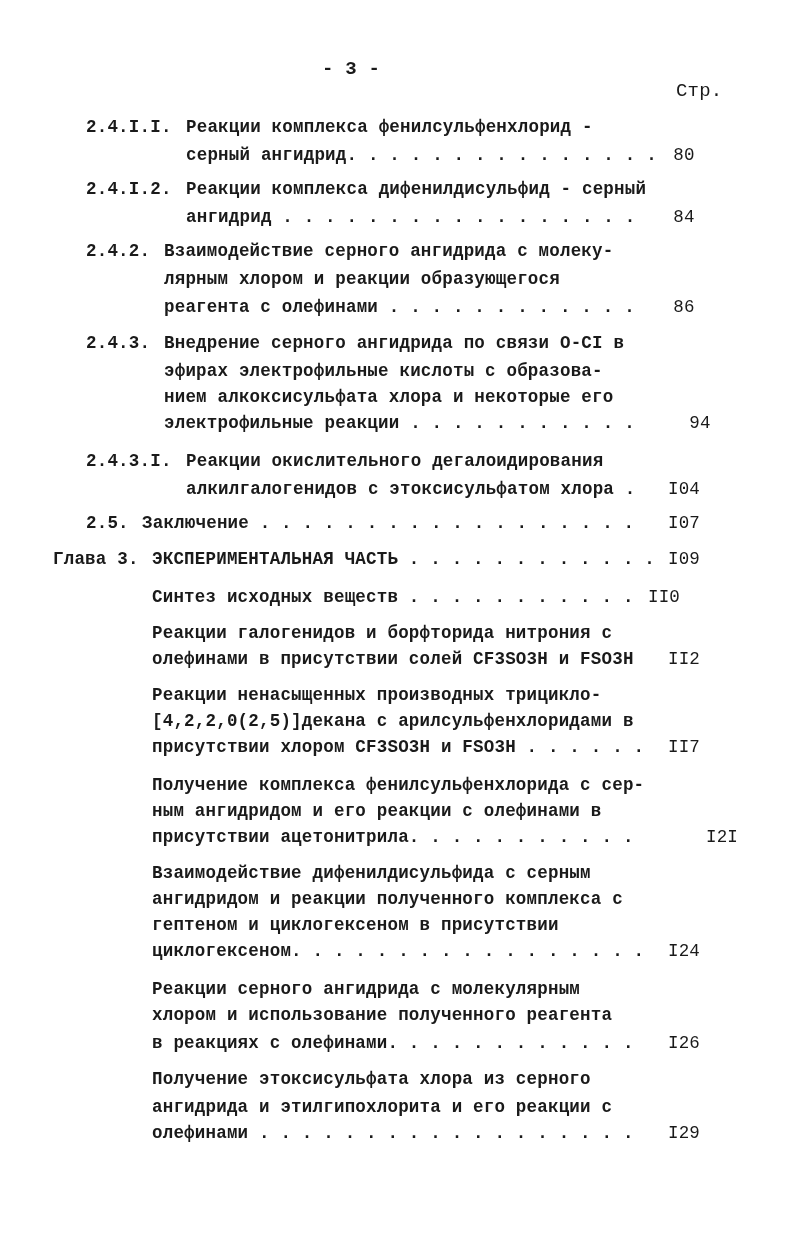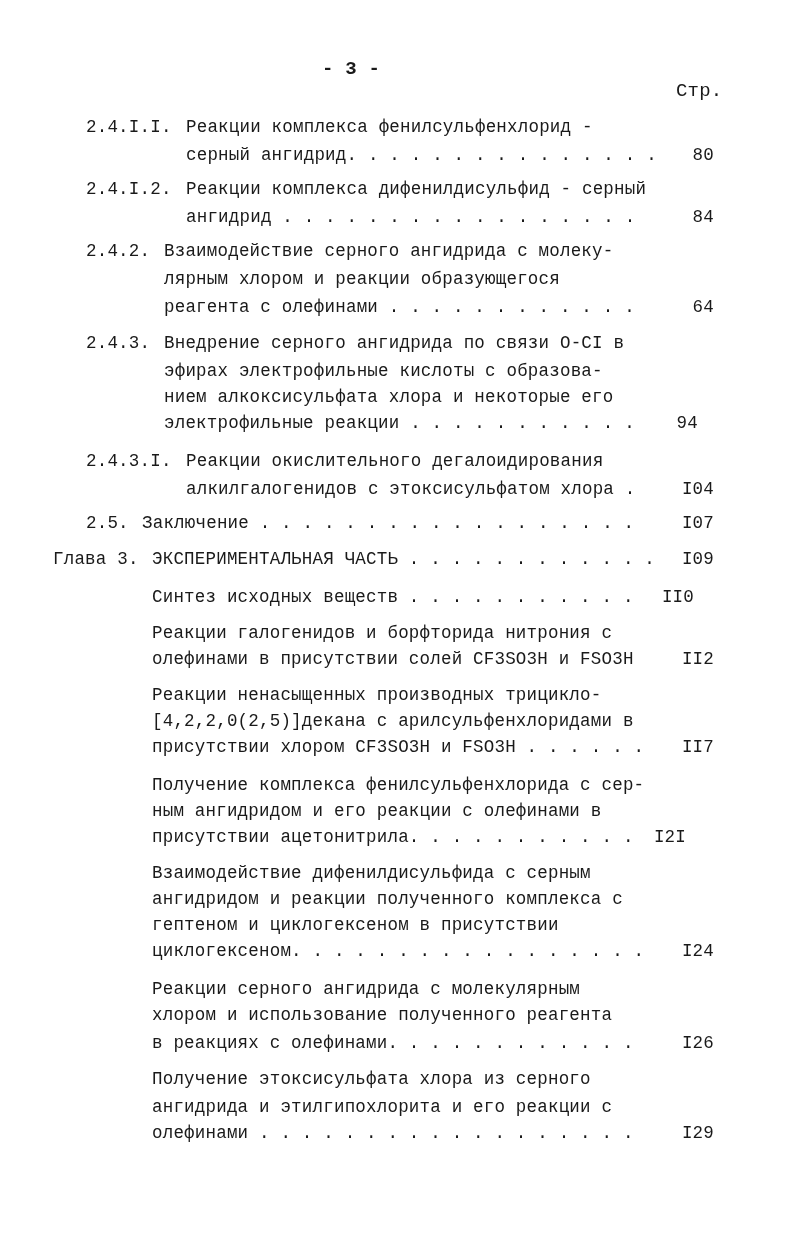--- a/index.html
+++ b/index.html
@@ -3,22 +3,22 @@
 <meta charset="utf-8">
 <style>
   html, body { margin: 0; padding: 0; background: #ffffff; }
   body {
     width: 798px; height: 1248px; position: relative; overflow: hidden;
     font-family: "Liberation Mono", "DejaVu Sans Mono", monospace;
     color: #1a1a1a; font-size: 17.5px; letter-spacing: 0.2px;
   }
   .pageno { position: absolute; top: 58px; left: 322px; font-size: 19px; font-weight: bold; }
   .colhead { position: absolute; top: 80px; left: 676px; font-size: 19px; }
-  .line { position: absolute; white-space: pre; line-height: 26px; }
-  .num { position: absolute; white-space: pre; line-height: 26px; text-align: right; width: 60px; }
+  .line { position: absolute; white-space: pre; line-height: 26px; font-weight: bold; }
+  .num { position: absolute; white-space: pre; line-height: 26px; text-align: center; width: 60px; }
 </style>
 </head>
 <body>
 
 <div class="pageno">- 3 -</div>
 <div class="colhead">Стр.</div>
 
 <div>
   <div class="line" style="top:114px;left:86px">2.4.I.I.</div>
   <div class="line" style="top:114px;left:186px">Реакции комплекса фенилсульфенхлорид -</div>
@@ -31,30 +31,30 @@
   <div class="line" style="top:176px;left:186px">Реакции комплекса дифенилдисульфид - серный</div>
   <div class="line" style="top:204px;left:186px">ангидрид . . . . . . . . . . . . . . . . .</div>
   <div class="num" style="top:204px;left:654px">84</div>
 </div>
 
 <div>
   <div class="line" style="top:238px;left:86px">2.4.2.</div>
   <div class="line" style="top:238px;left:164px">Взаимодействие серного ангидрида с молеку-</div>
   <div class="line" style="top:266px;left:164px">лярным хлором и реакции образующегося</div>
   <div class="line" style="top:294px;left:164px">реагента с олефинами . . . . . . . . . . . .</div>
-  <div class="num" style="top:294px;left:654px">64</div>
+  <div class="num" style="top:294px;left:654px">86</div>
 </div>
 
 <div>
   <div class="line" style="top:330px;left:86px">2.4.3.</div>
   <div class="line" style="top:330px;left:164px">Внедрение серного ангидрида по связи О-CI в</div>
   <div class="line" style="top:358px;left:164px">эфирах электрофильные кислоты с образова-</div>
   <div class="line" style="top:384px;left:164px">нием алкоксисульфата хлора и некоторые его</div>
   <div class="line" style="top:410px;left:164px">электрофильные реакции . . . . . . . . . . .</div>
-  <div class="num" style="top:410px;left:638px">94</div>
+  <div class="num" style="top:410px;left:670px">94</div>
 </div>
 
 <div>
   <div class="line" style="top:448px;left:86px">2.4.3.I.</div>
   <div class="line" style="top:448px;left:186px">Реакции окислительного дегалоидирования</div>
   <div class="line" style="top:476px;left:186px">алкилгалогенидов с этоксисульфатом хлора .</div>
   <div class="num" style="top:476px;left:654px">I04</div>
 </div>
 
 <div>
@@ -84,21 +84,21 @@
   <div class="line" style="top:682px;left:152px">Реакции ненасыщенных производных трицикло-</div>
   <div class="line" style="top:708px;left:152px">[4,2,2,0(2,5)]декана с арилсульфенхлоридами в</div>
   <div class="line" style="top:734px;left:152px">присутствии хлором CF3SO3H и FSO3H . . . . . .</div>
   <div class="num" style="top:734px;left:654px">II7</div>
 </div>
 
 <div>
   <div class="line" style="top:772px;left:152px">Получение комплекса фенилсульфенхлорида с сер-</div>
   <div class="line" style="top:798px;left:152px">ным ангидридом и его реакции с олефинами в</div>
   <div class="line" style="top:824px;left:152px">присутствии ацетонитрила. . . . . . . . . . .</div>
-  <div class="num" style="top:824px;left:626px">I2I</div>
+  <div class="num" style="top:824px;left:692px">I2I</div>
 </div>
 
 <div>
   <div class="line" style="top:860px;left:152px">Взаимодействие дифенилдисульфида с серным</div>
   <div class="line" style="top:886px;left:152px">ангидридом и реакции полученного комплекса с</div>
   <div class="line" style="top:912px;left:152px">гептеном и циклогексеном в присутствии</div>
   <div class="line" style="top:938px;left:152px">циклогексеном. . . . . . . . . . . . . . . . .</div>
   <div class="num" style="top:938px;left:654px">I24</div>
 </div>
 

